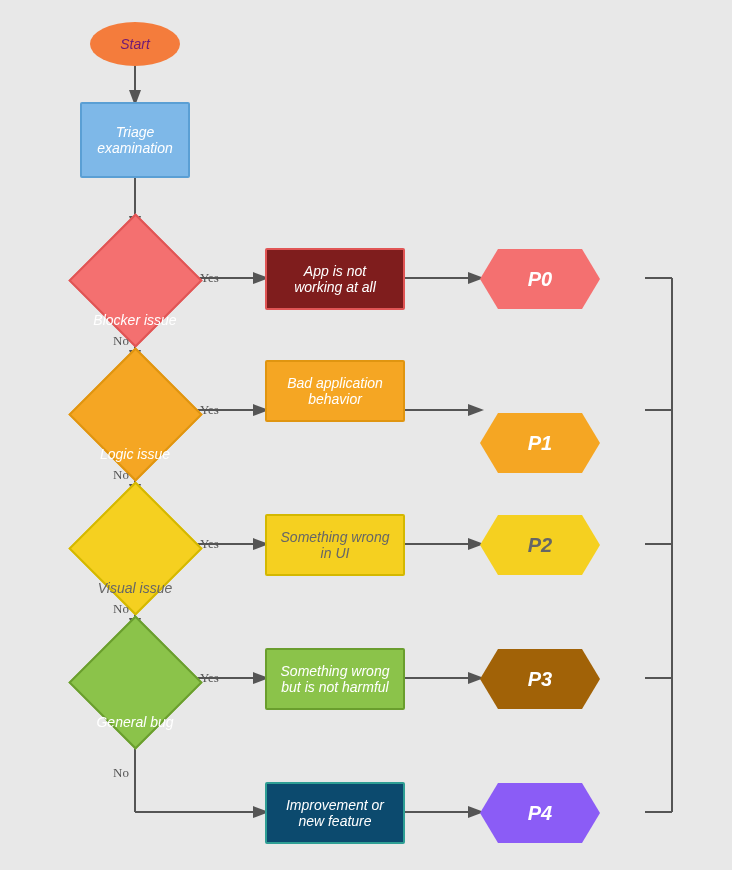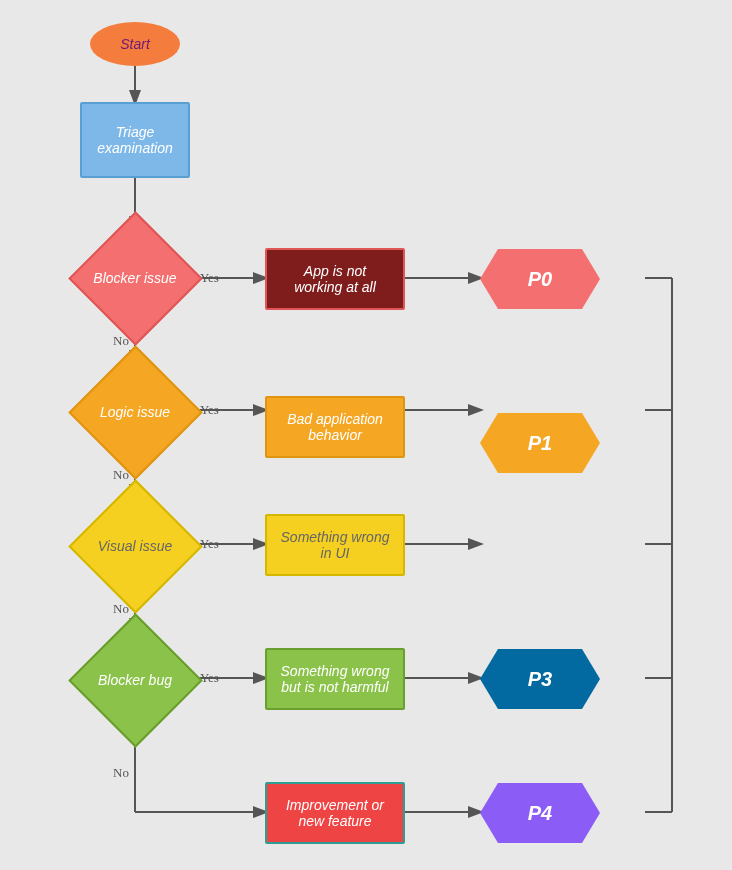--- a/index.html
+++ b/index.html
@@ -42,21 +42,21 @@
       height: 44px;
     }
     
     .rect {
       border-radius: 2px;
     }
     
     .diamond-wrap {
       position: absolute;
       display: flex;
-      align-items: center;
+      align-items: flex-end;
       justify-content: center;
     }
     .diamond {
       transform: rotate(45deg);
       position: absolute;
     }
     .diamond-label {
       position: relative;
       z-index: 2;
       font-style: italic;
@@ -159,53 +159,56 @@
     <span class="diamond-label" style="color:#666;">Visual issue</span>
   </div>
 
   <div class="diamond-wrap" style="left:68px; top:362px; width:134px; height:100px;">
     <div class="diamond" style="width:95px; height:95px; background:#f5a623; border:2px solid #e09510;"></div>
     <span class="diamond-label" style="color:#fff;">Logic issue</span>
   </div>
 
   <div class="diamond-wrap" style="left:68px; top:630px; width:134px; height:100px;">
     <div class="diamond" style="width:95px; height:95px; background:#8bc34a; border:2px solid #6a9e2e;"></div>
-    <span class="diamond-label" style="color:#fff;">Blocker bug</span>
+    <span class="diamond-label" style="color:#fff;">General bug</span>
   </div>
 
   <div class="shape rect" style="left:265px; top:248px; width:140px; height:62px; background:#7f1d1d; color:#fff; border:2px solid #e05555;">
     <span>App is not<br>working at all</span>
   </div>
 
-  <div class="shape rect" style="left:265px; top:396px; width:140px; height:62px; background:#f5a623; color:#fff; border:2px solid #e09510;">
+  <div class="shape rect" style="left:265px; top:360px; width:140px; height:62px; background:#f5a623; color:#fff; border:2px solid #e09510;">
     <span>Bad application<br>behavior</span>
   </div>
 
   <div class="shape rect" style="left:265px; top:514px; width:140px; height:62px; background:#f5d020; color:#666; border:2px solid #d4b800;">
     <span>Something wrong<br>in UI</span>
   </div>
 
   <div class="shape rect" style="left:265px; top:648px; width:140px; height:62px; background:#8bc34a; color:#fff; border:2px solid #6a9e2e;">
     <span>Something wrong<br>but is not harmful</span>
   </div>
 
-  <div class="shape rect" style="left:265px; top:782px; width:140px; height:62px; background:#ef4444; color:#fff; border:2px solid #2e9e94;">
+  <div class="shape rect" style="left:265px; top:782px; width:140px; height:62px; background:#0c4a6e; color:#fff; border:2px solid #2e9e94;">
     <span>Improvement or<br>new feature</span>
   </div>
 
   <div class="hex" style="position:absolute; left:480px; top:249px; width:120px; height:60px; background:#f47070;">
     <span>P0</span>
   </div>
 
   <div class="hex" style="position:absolute; left:480px; top:381px; width:120px; height:60px; background:#f5a623;margin-top:32px;">
     <span>P1</span>
   </div>
 
-
-  <div class="hex" style="position:absolute; left:480px; top:649px; width:120px; height:60px; background:#0369a1;">
+  <div class="hex" style="position:absolute; left:480px; top:515px; width:120px; height:60px; background:#f5d020;">
+    <span style="color:#666;">P2</span>
+  </div>
+
+  <div class="hex" style="position:absolute; left:480px; top:649px; width:120px; height:60px; background:#a16207;">
     <span>P3</span>
   </div>
 
   <div class="hex" style="position:absolute; left:480px; top:783px; width:120px; height:60px; background:#8b5cf6;">
     <span>P4</span>
   </div>
 
   <span class="label-text" style="left:200px; top:270px;">Yes</span>
   <span class="label-text" style="left:113px; top:333px;">No</span>
   <span class="label-text" style="left:200px; top:402px;">Yes</span>

